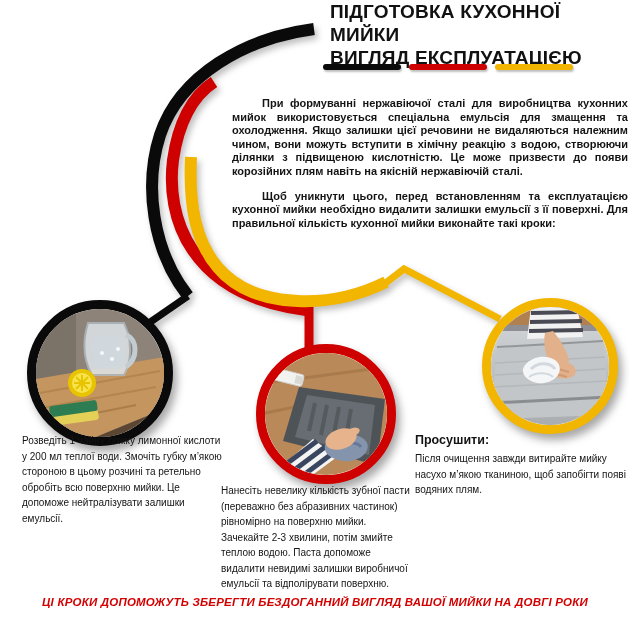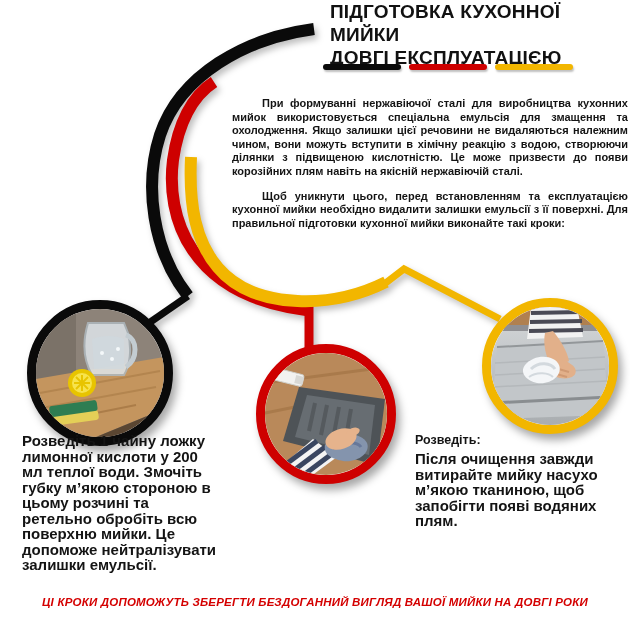--- a/index.html
+++ b/index.html
@@ -37,21 +37,21 @@
   
   .circle{border-radius:50%;overflow:hidden;box-shadow:4px 6px 9px rgba(0,0,0,.35);background:#fff;}
   .circle svg{display:block;}
   .c1{left:27px;top:300px;width:128px;height:128px;border:9px solid #0a0a0a;}
   .c2{left:256px;top:344px;width:122px;height:122px;border:9px solid #ce0000;}
   .c3{left:482px;top:298px;width:118px;height:118px;border:9px solid #f2b600;}
 
   
   .step{color:#141414;}
   .step h3{margin:0 0 3px 0;font-size:12.5px;line-height:15px;font-weight:bold;}
-  .step p{margin:0;font-size:15px;line-height:15.5px;font-weight:bold;}
+  .step p{margin:0;font-size:10px;line-height:15.5px;font-weight:normal;}
   .s1{left:22px;top:433px;width:200px;}
   .s2{left:221px;top:483px;width:196px;}
   .s3{left:415px;top:433px;width:213px;}
 
   
   .footer{
     left:0;top:596px;width:630px;text-align:center;
     font-size:11.5px;font-weight:bold;color:#d40000;letter-spacing:.2px;font-style:italic;
   }
 </style>
@@ -65,31 +65,31 @@
 
   <path d="M 214 82 C 192 96 178 124 173 160 C 166 215 188 295 306 310" fill="none" stroke="#ce0000" stroke-width="12"></path>
   <path d="M 309 303 L 309 352" fill="none" stroke="#ce0000" stroke-width="9"></path>
 
   <path d="M 191 157 C 189 200 193 245 225 275 C 260 307 330 310 386 282" fill="none" stroke="#f2b600" stroke-width="12"></path>
   <path d="M 383 285 L 404 269 L 500 319" fill="none" stroke="#f2b600" stroke-width="7"></path>
 </svg>
 
 <div class="title abs">
   <div>ПІДГОТОВКА КУХОННОЇ МИЙКИ</div>
-  <div>ДОВГІ ЕКСПЛУАТАЦІЄЮ</div>
+  <div>ВИГЛЯД ЕКСПЛУАТАЦІЄЮ</div>
 </div>
 <div class="bars abs">
   <span class="bar black"></span>
   <span class="bar red"></span>
   <span class="bar yellow"></span>
 </div>
 
 <div class="intro abs">
   <p>При формуванні нержавіючої сталі для виробництва кухонних мийок використовується спеціальна емульсія для змащення та охолодження. Якщо залишки цієї речовини не видаляються належним чином, вони можуть вступити в хімічну реакцію з водою, створюючи ділянки з підвищеною кислотністю.  Це може призвести до появи корозійних плям навіть на якісній нержавіючій сталі.</p>
-  <p>Щоб уникнути цього, перед встановленням та експлуатацією кухонної мийки необхідно видалити залишки емульсії з її поверхні. Для правильної підготовки кухонної мийки виконайте такі кроки:</p>
+  <p>Щоб уникнути цього, перед встановленням та експлуатацією кухонної мийки необхідно видалити залишки емульсії з її поверхні. Для правильної кількість кухонної мийки виконайте такі кроки:</p>
 </div>
 
 <div class="circle c1 abs">
   <svg width="128" height="128" viewBox="0 0 128 128">
     <rect x="0" y="0" width="128" height="128" fill="#8d8379"></rect>
     <rect x="0" y="0" width="40" height="70" fill="#7b7268"></rect>
 
     <polygon points="0,70 128,48 128,100 60,128 0,128" fill="#c4955e"></polygon>
     <polygon points="128,100 60,128 128,128" fill="#5a4632"></polygon>
     <line x1="4" y1="84" x2="124" y2="62" stroke="#b3854f" stroke-width="2"></line>
@@ -195,20 +195,21 @@
     <path d="M 40 62 C 48 54 60 56 64 62" fill="none" stroke="#d3d9de" stroke-width="3"></path>
     <path d="M 38 70 C 46 64 58 66 62 70" fill="none" stroke="#d3d9de" stroke-width="2"></path>
   </svg>
 </div>
 
 <div class="step s1 abs">
   <p>Розведіть 1 чайну ложку лимонної кислоти у 200 мл теплої води. Змочіть губку м’якою стороною в цьому розчині та ретельно обробіть всю поверхню мийки. Це допоможе нейтралізувати залишки емульсії.</p>
 </div>
 
 <div class="step s2 abs">
+  <p>Нанесіть невелику кількість зубної пасти (переважно без абразивних частинок) рівномірно на поверхню мийки. Зачекайте 2-3 хвилини, потім змийте теплою водою. Паста допоможе видалити невидимі залишки виробничої емульсії та відполірувати поверхню.</p>
 </div>
 
 <div class="step s3 abs">
-  <h3>Розведіть:</h3>
+  <h3>Просушити:</h3>
   <p>Після очищення завжди витирайте мийку насухо м’якою тканиною, щоб запобігти появі водяних плям.</p>
 </div>
 
 <div class="footer abs">ЦІ КРОКИ ДОПОМОЖУТЬ ЗБЕРЕГТИ БЕЗДОГАННИЙ ВИГЛЯД ВАШОЇ МИЙКИ НА ДОВГІ РОКИ</div>
 
 </body></html>

